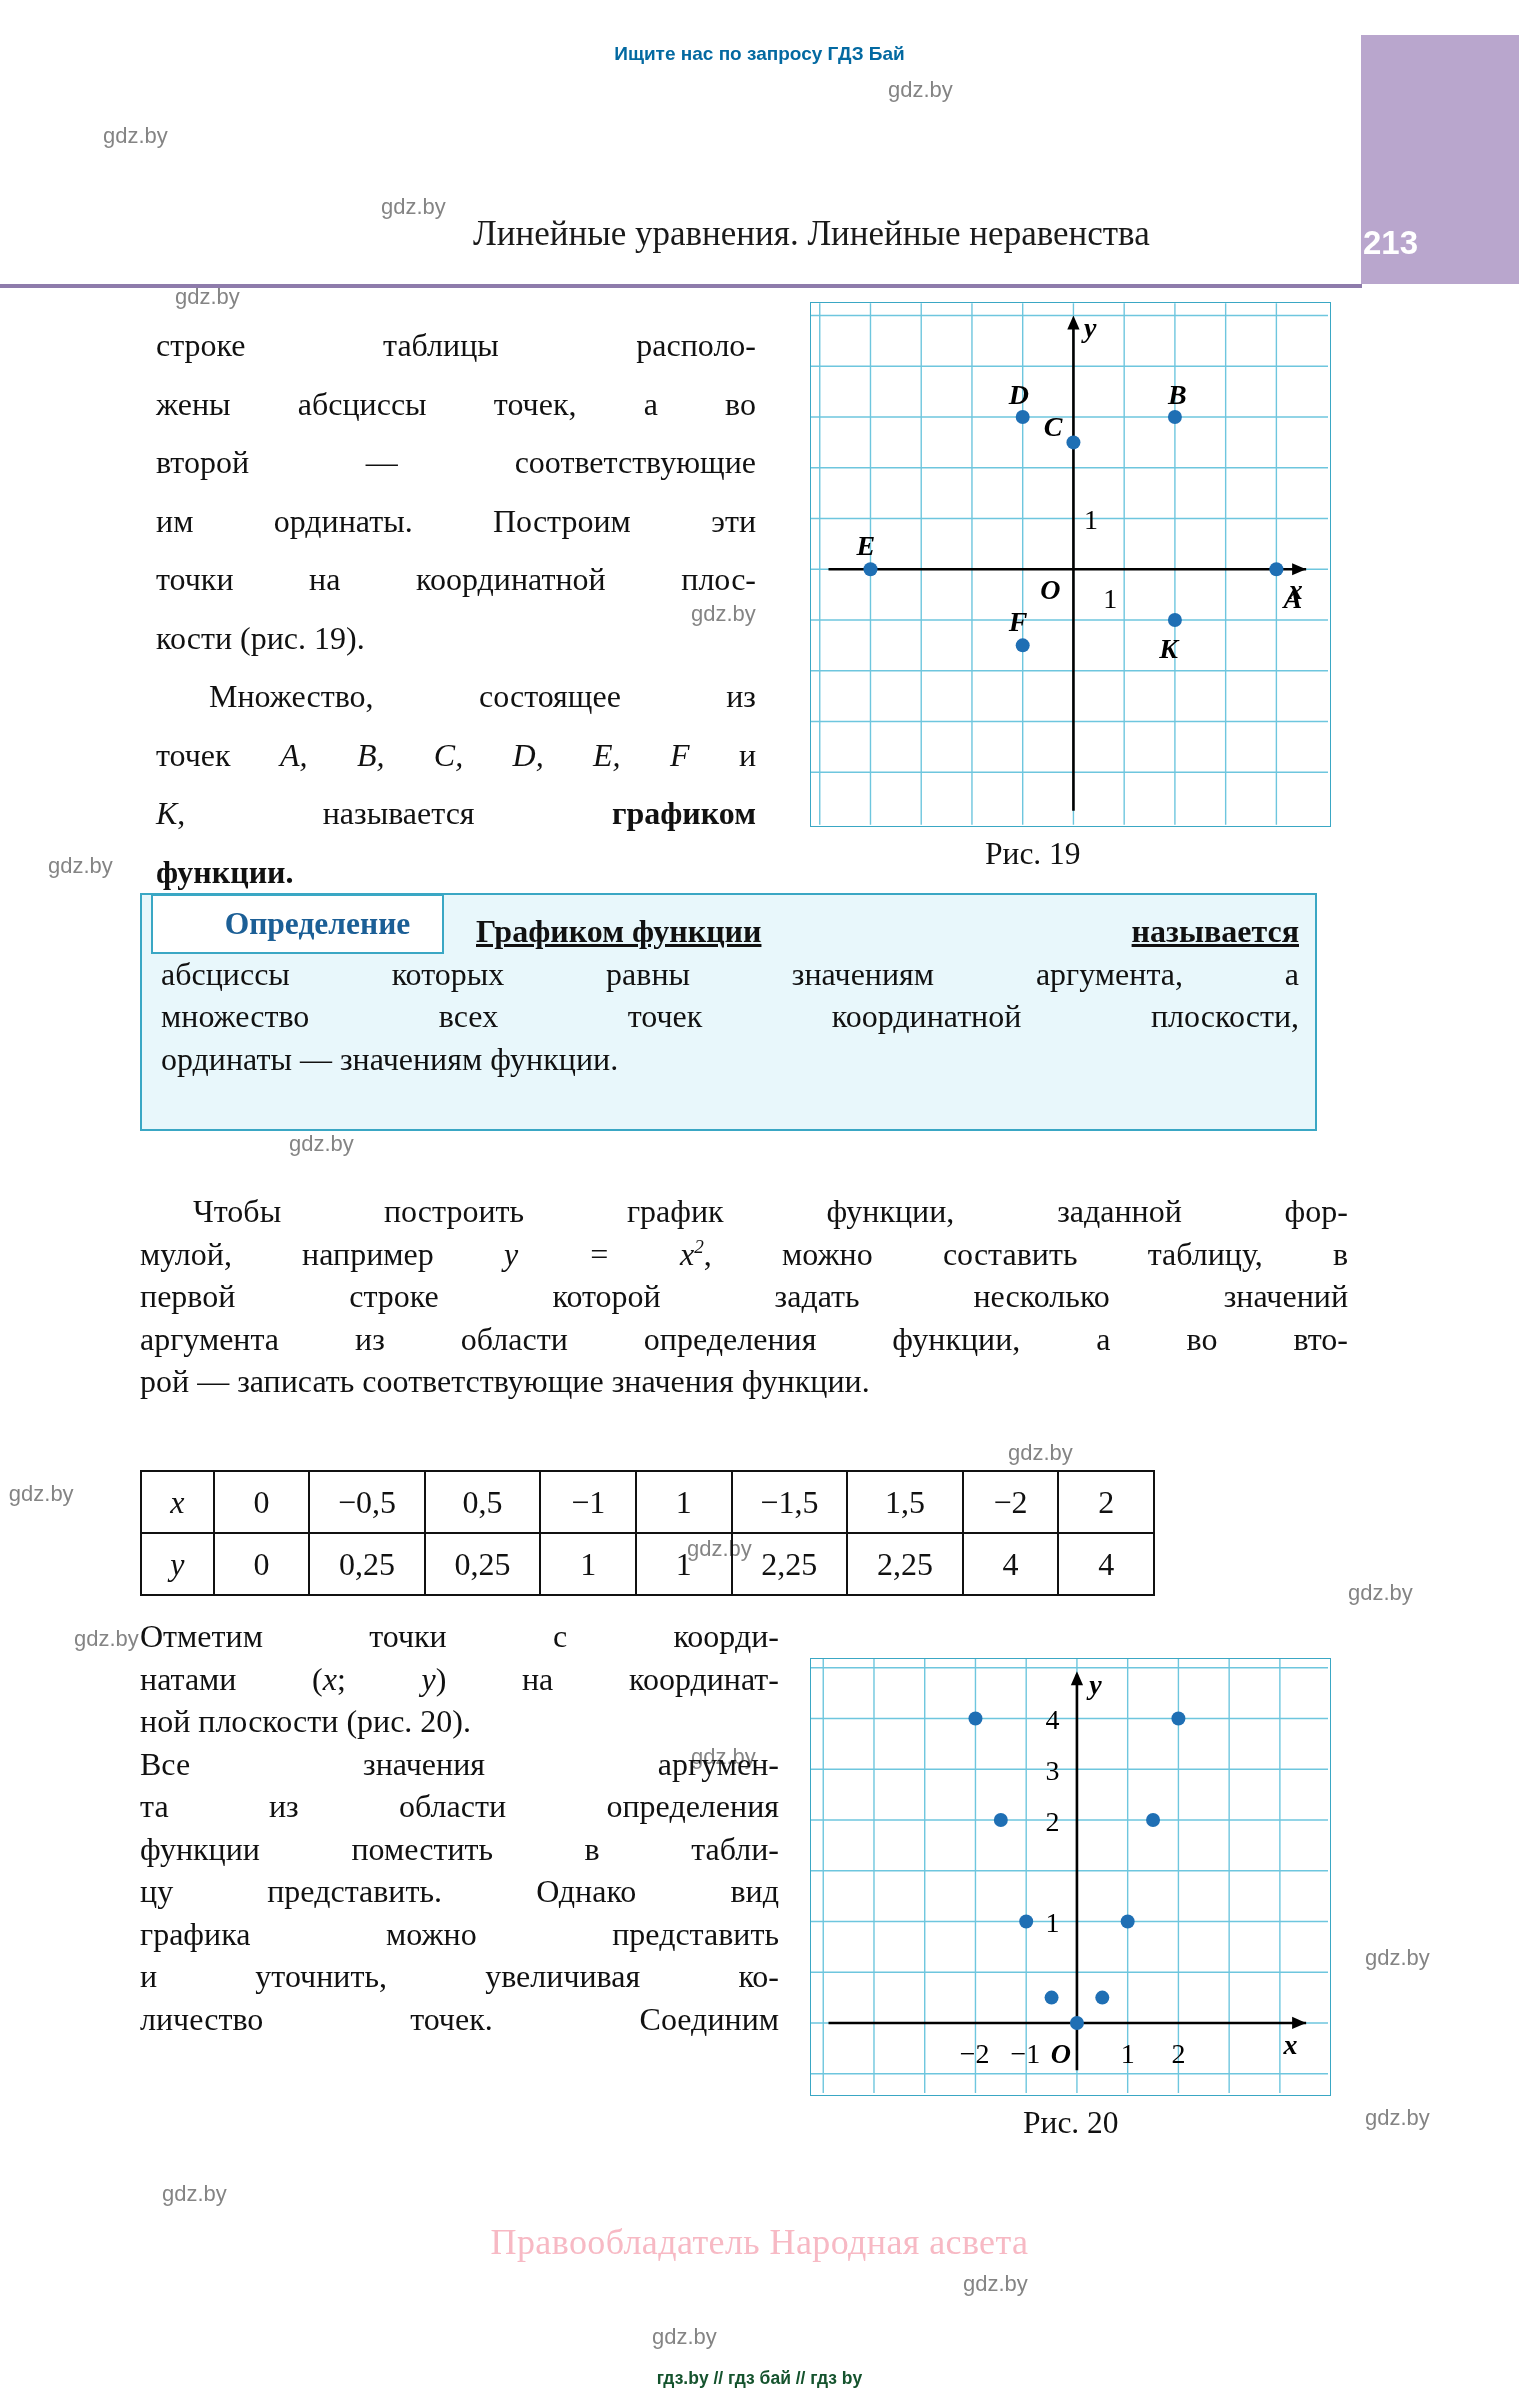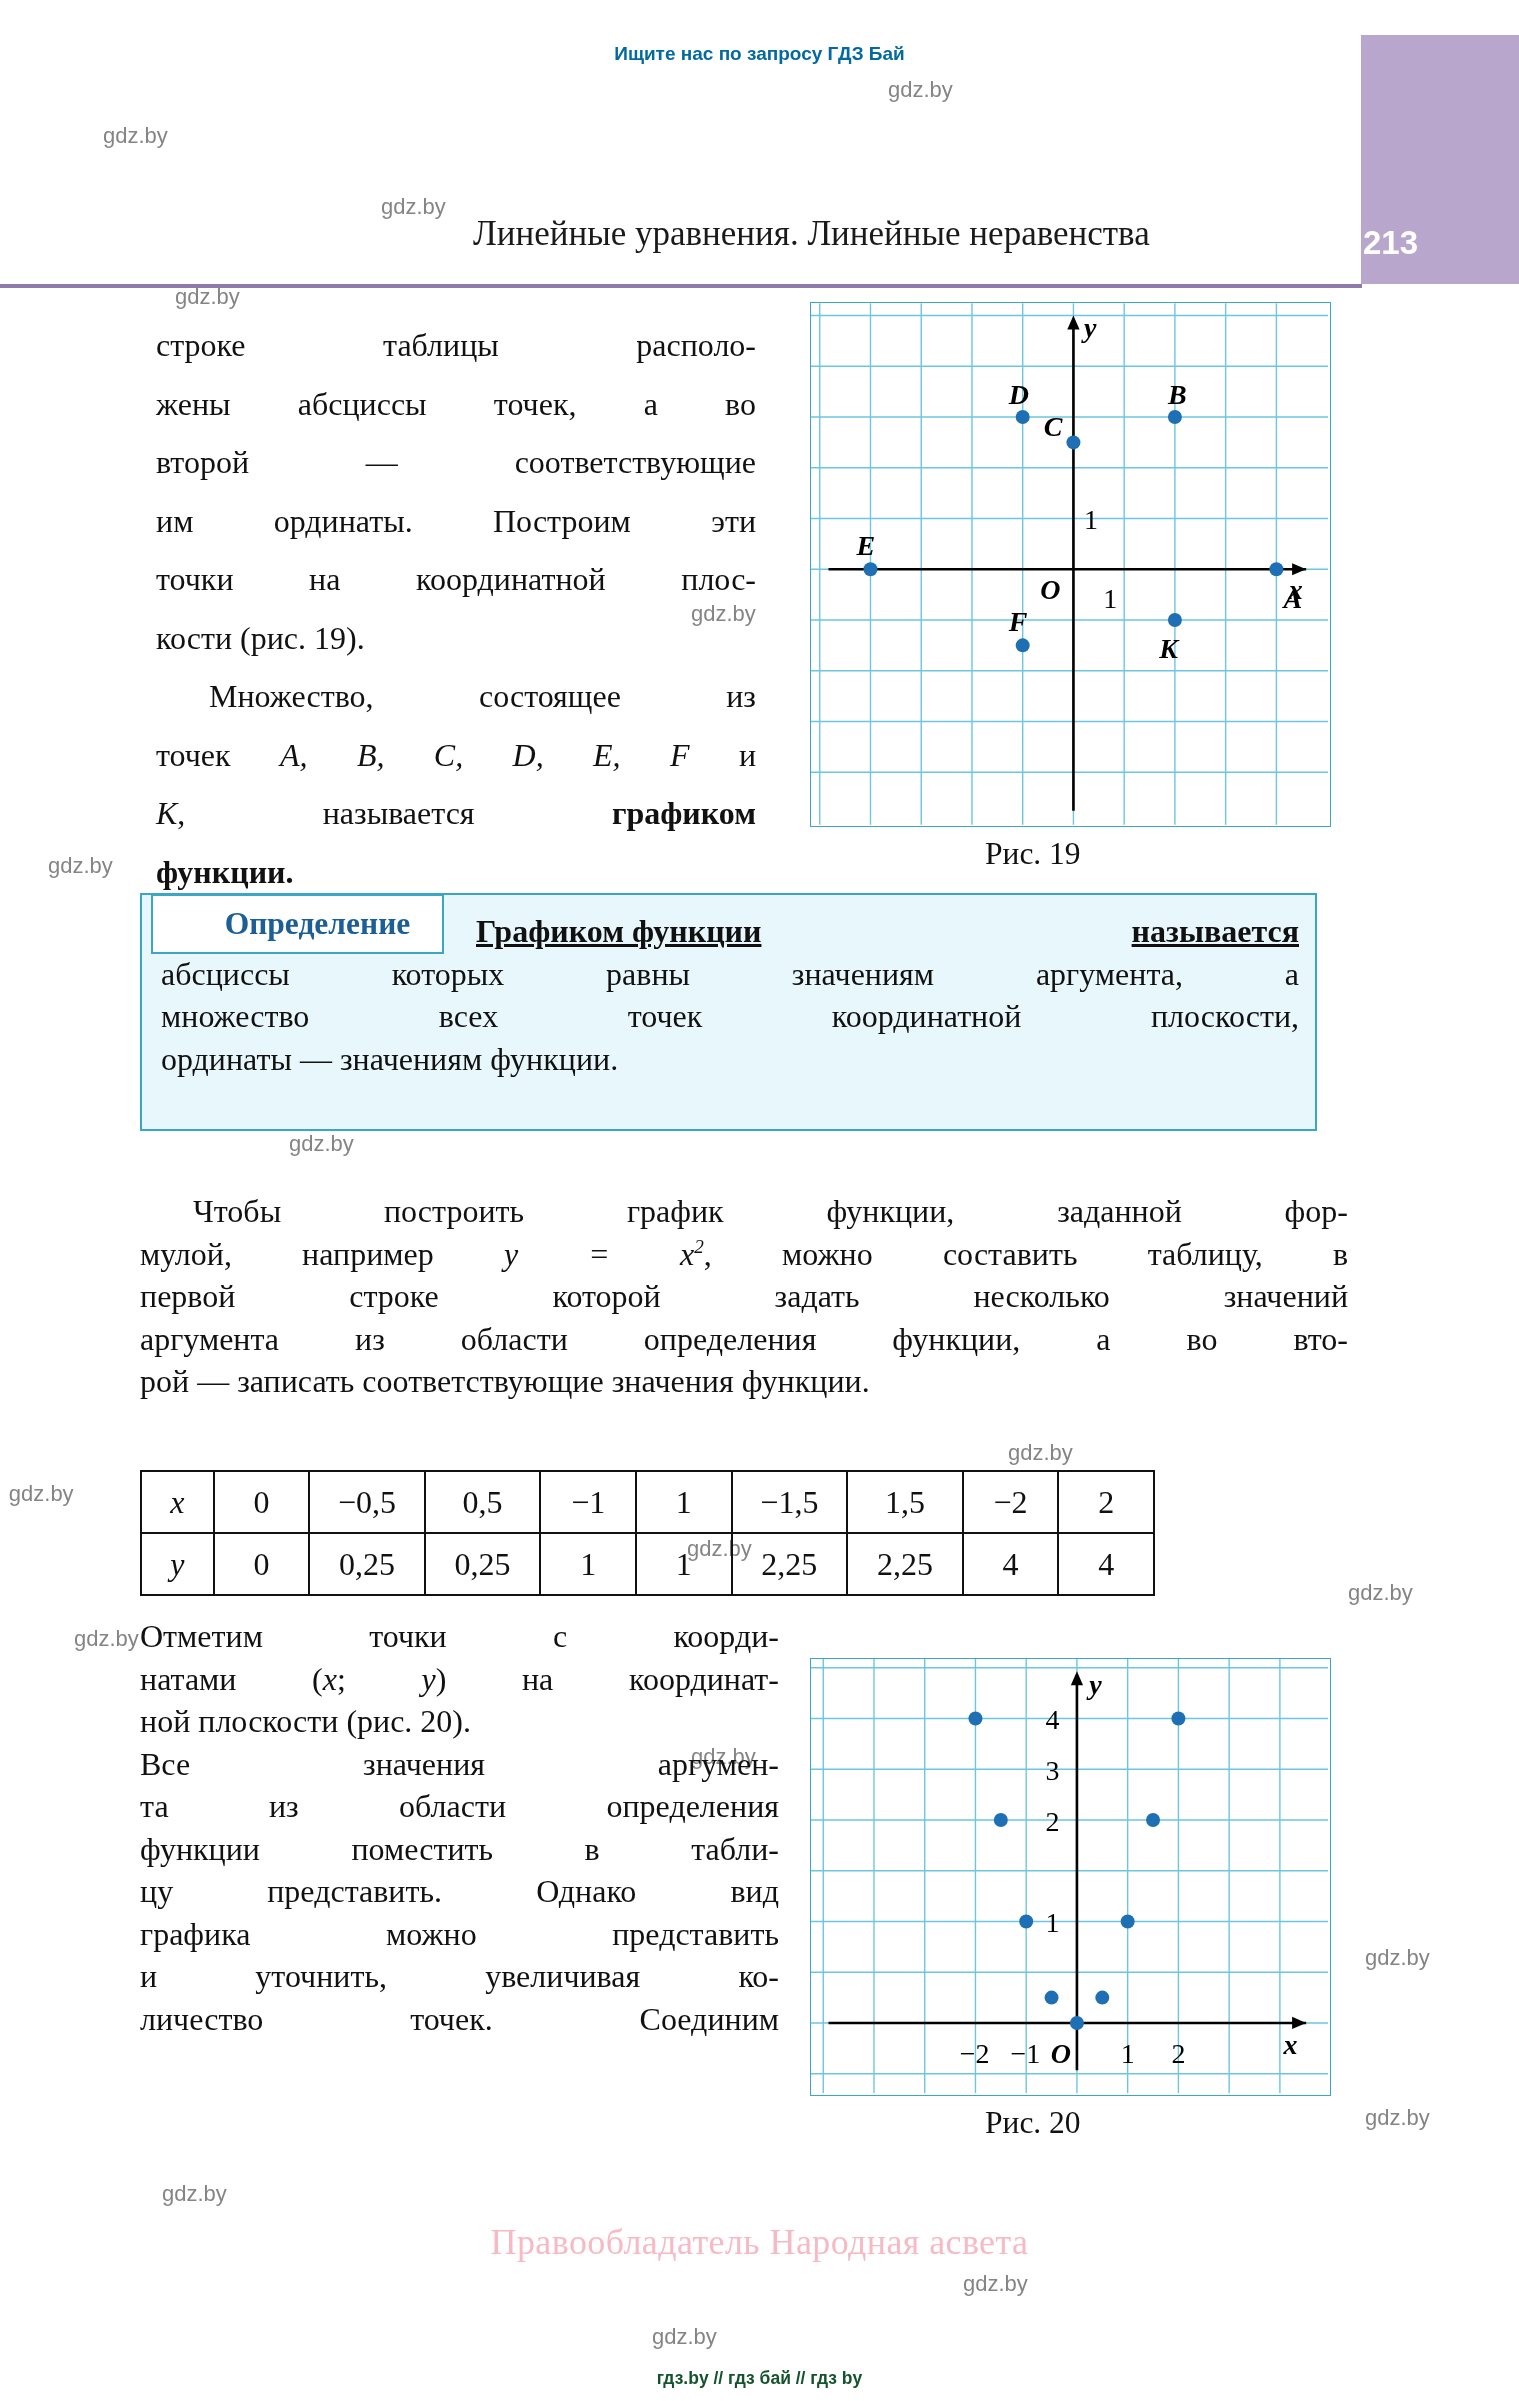--- a/index.html
+++ b/index.html
@@ -198,21 +198,21 @@
     height: 438px;
     border: 1.8px solid #3aa7c4;
     box-sizing: border-box;
   }
   .fig-cap {
     position: absolute;
     font-size: 31.5px;
     color: #111;
   }
   .cap-19 { left: 985px; top: 836px; }
-  .cap-20 { left: 985px; top: 2105px; }
+  .cap-20 { left: 1023px; top: 2105px; }
 
   
   .tbl {
     position: absolute;
     left: 140px;
     top: 1470px;
     border-collapse: collapse;
   }
   .tbl td {
     border: 2.6px solid #111;

